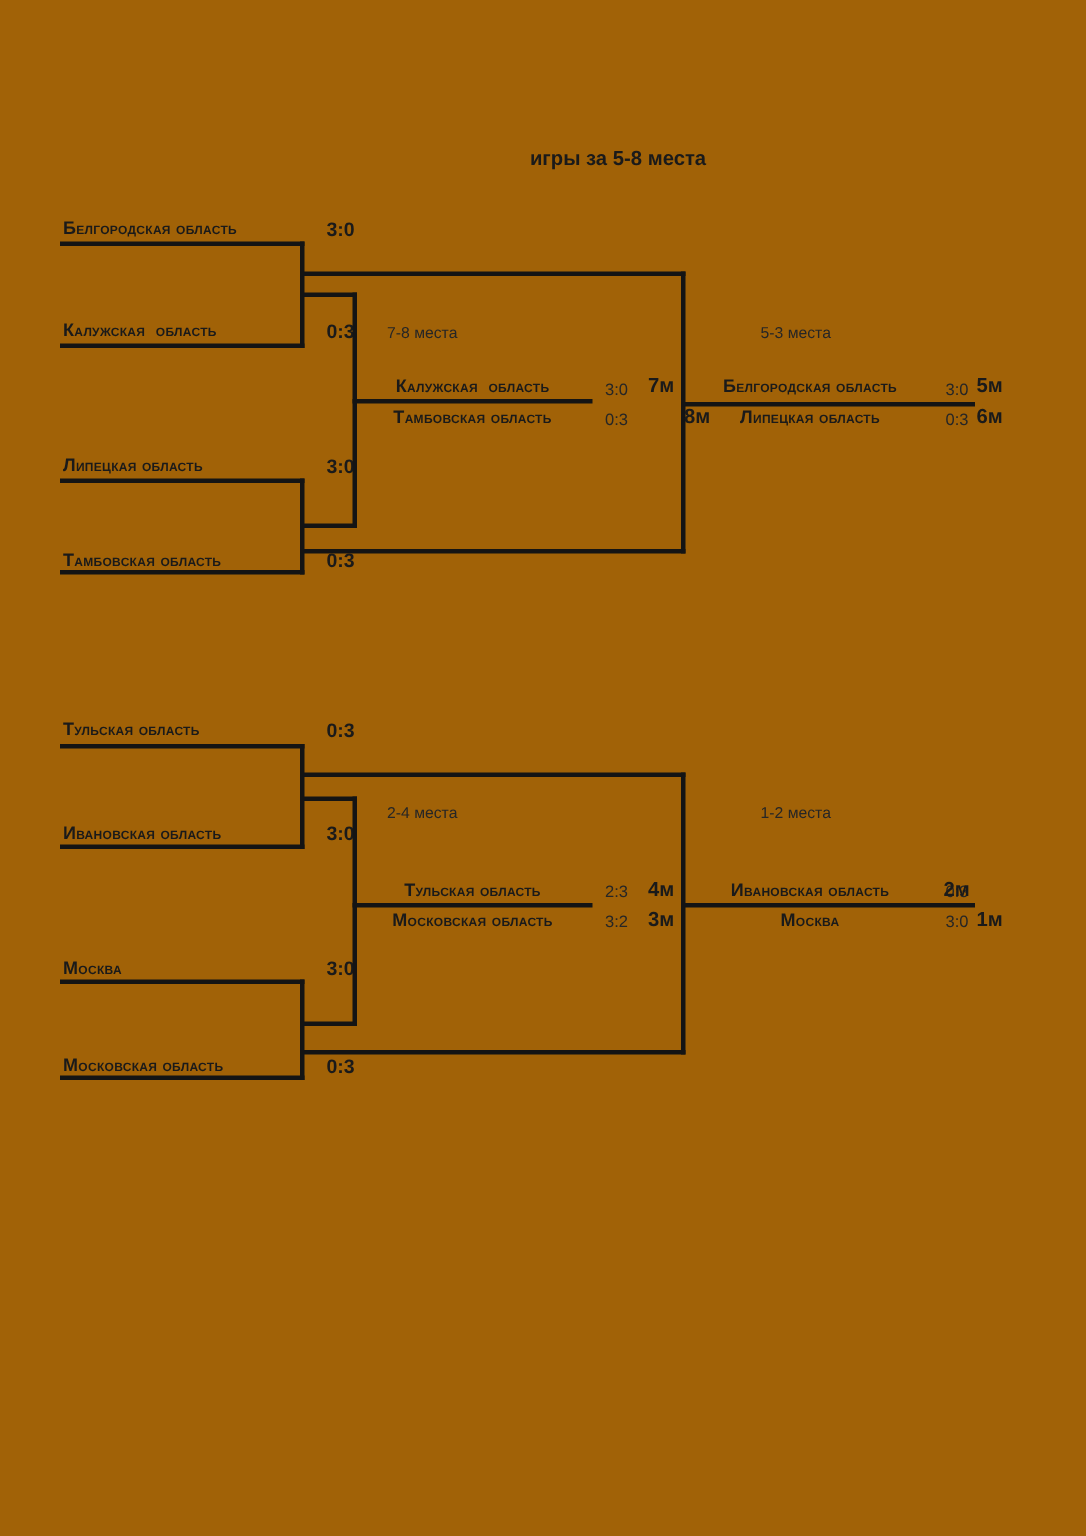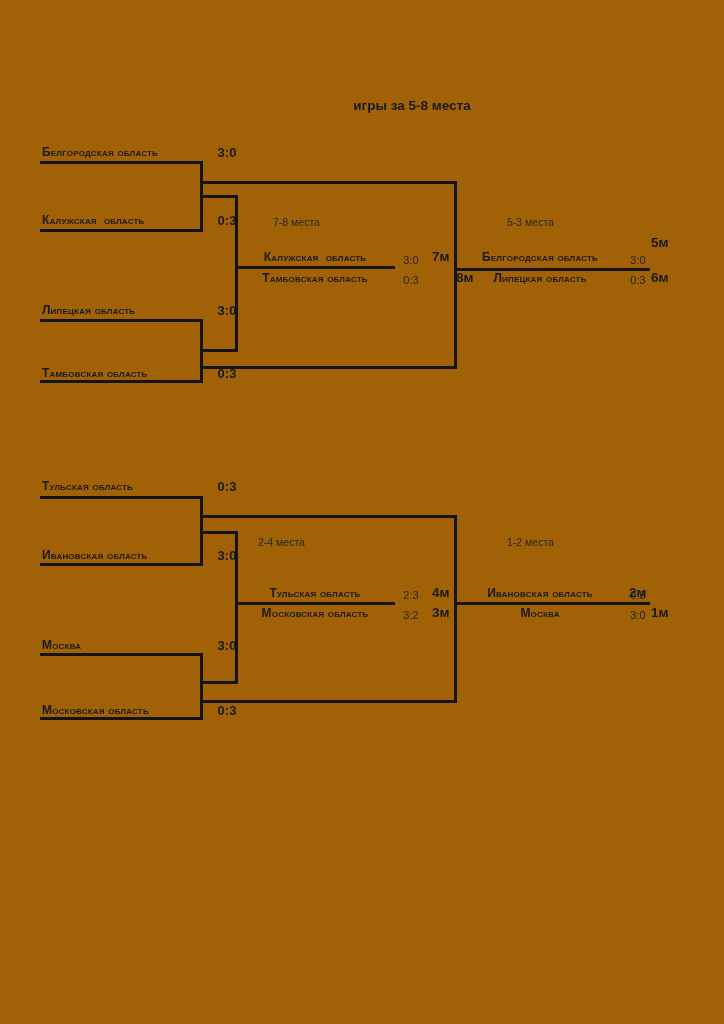--- a/index.html
+++ b/index.html
@@ -62,33 +62,33 @@
 
   <div class="line vline" style="left:200px;top:161px;height:71px"></div>
   <div class="line hline" style="left:200px;top:181px;width:257px"></div>
   <div class="line hline" style="left:200px;top:195px;width:38px"></div>
   <div class="line vline" style="left:235px;top:195px;height:157px"></div>
   <div class="line vline" style="left:200px;top:319px;height:64px"></div>
   <div class="line hline" style="left:200px;top:349px;width:38px"></div>
   <div class="line hline" style="left:200px;top:366px;width:257px"></div>
   <div class="line vline" style="left:454px;top:181px;height:188px"></div>
 
-  <div class="stage-label" style="left:273px;top:217px">7-8 места</div>
+  <div class="stage-label" style="left:258px;top:217px">7-8 места</div>
   <div class="team ctr" style="left:235px;top:251px;width:160px">Калужская  область</div>
   <div class="score-r" style="left:399px;top:254px">3:0</div>
   <div class="place" style="left:432px;top:250px">7м</div>
   <div class="line hline" style="left:235px;top:266px;width:160px"></div>
   <div class="team ctr" style="left:235px;top:272px;width:160px">Тамбовская область</div>
   <div class="score-r" style="left:399px;top:274px">0:3</div>
   <div class="place" style="left:456px;top:271px">8м</div>
 
   <div class="stage-label" style="left:507px;top:217px">5-3 места</div>
   <div class="team ctr" style="left:454px;top:251px;width:172px">Белгородская область</div>
   <div class="score-r" style="left:626px;top:254px">3:0</div>
-  <div class="place" style="left:651px;top:236px">5м</div>
+  <div class="place" style="left:651px;top:250px">5м</div>
   <div class="line hline" style="left:454px;top:268px;width:196px"></div>
   <div class="team ctr" style="left:454px;top:272px;width:172px">Липецкая область</div>
   <div class="score-r" style="left:626px;top:274px">0:3</div>
   <div class="place" style="left:651px;top:271px">6м</div>
 
 
   <div class="team" style="left:42px;top:480px">Тульская область</div>
   <div class="score-b" style="left:214px;top:480px">0:3</div>
   <div class="line hline" style="left:40px;top:496px;width:163px"></div>
 

